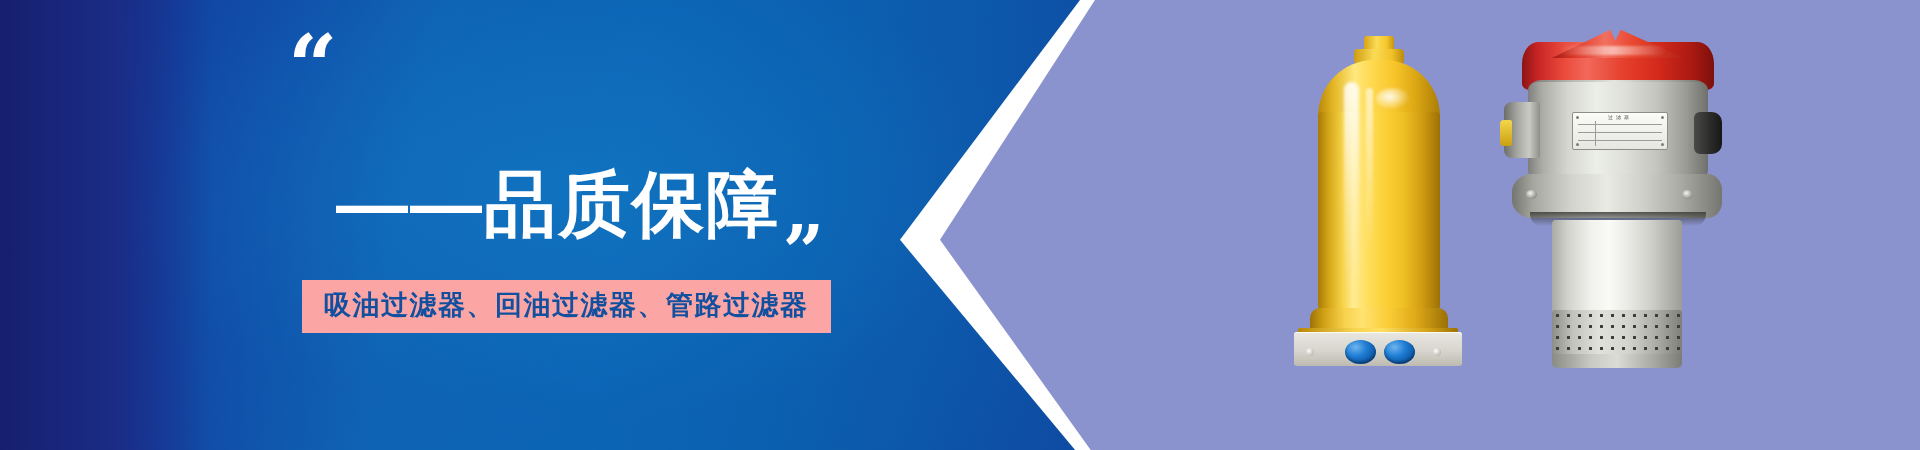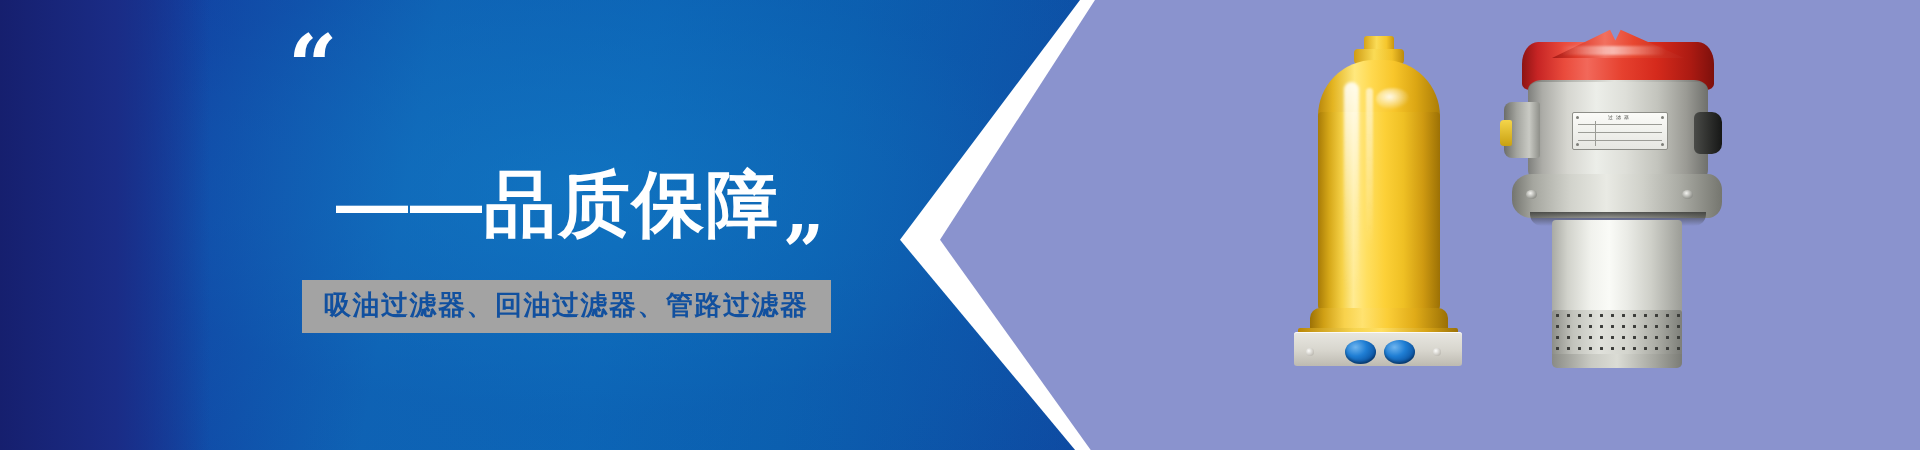--- a/index.html
+++ b/index.html
@@ -100,21 +100,21 @@
     font-weight:700;
     margin-left:4px;
     position:relative;
     top:6px;
     letter-spacing:-1px;
   }
 
   .subtitle-box{
     position:absolute;
     left:14px; top:252px;
-    background:#a3a3a3;
+    background:#fca5a5;
     padding:10px 22px 12px 22px;
     display:inline-block;
   }
   .subtitle-text{
     font-size:27px;
     line-height:1.15;
     font-weight:700;
     color:#11509f;
     letter-spacing:1.5px;
     white-space:nowrap;

